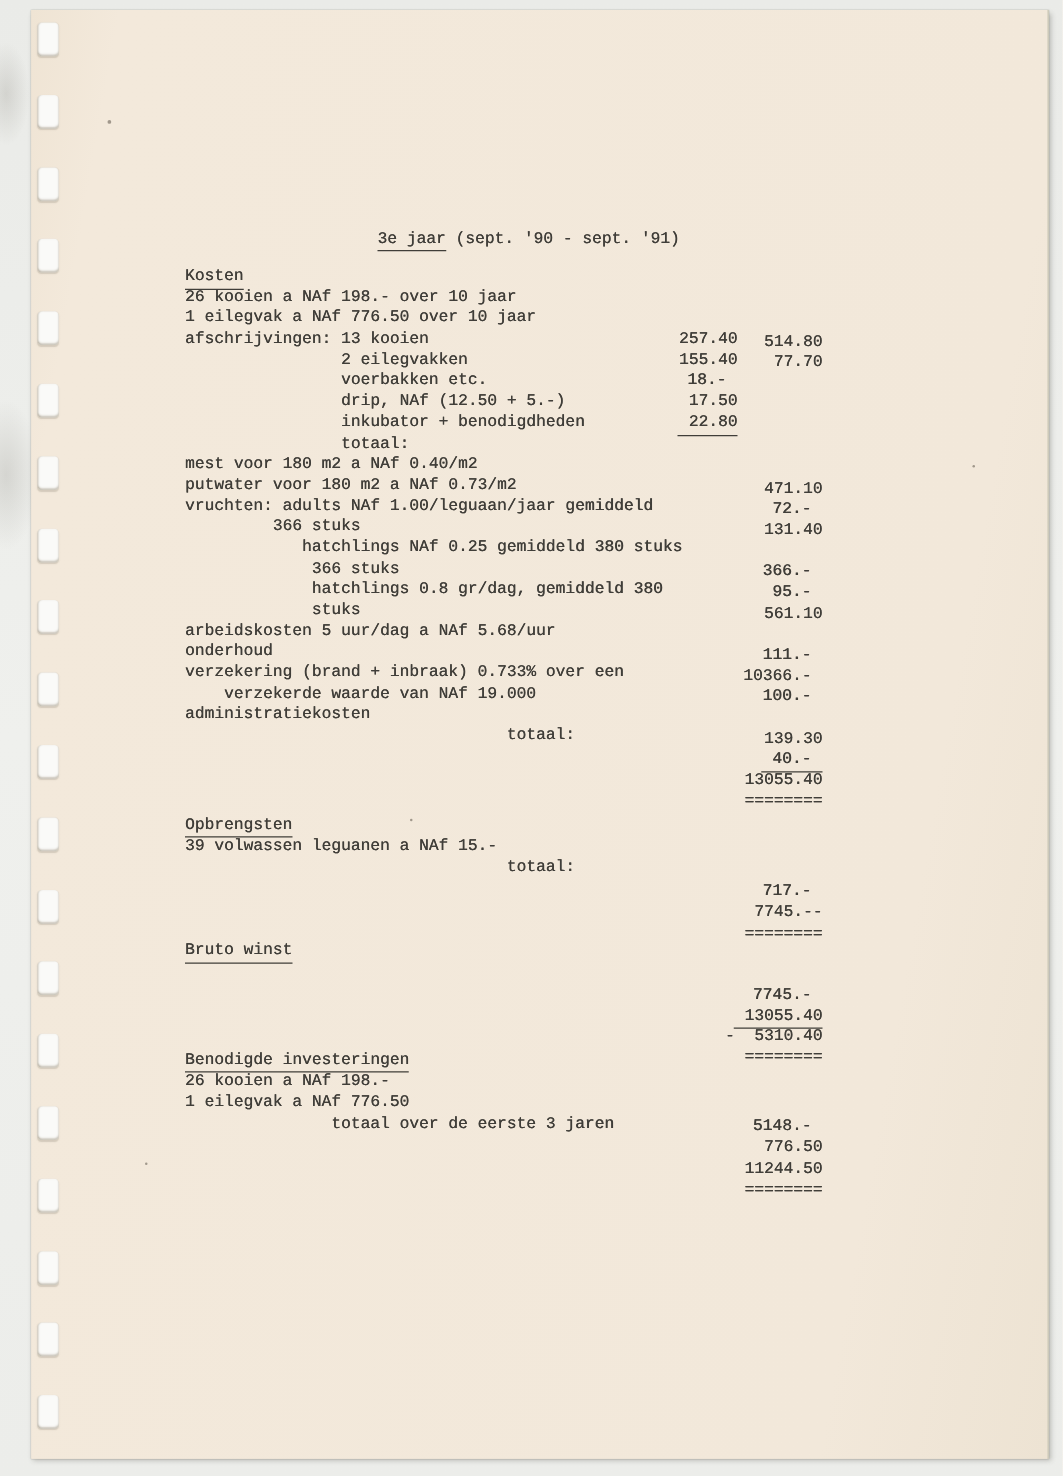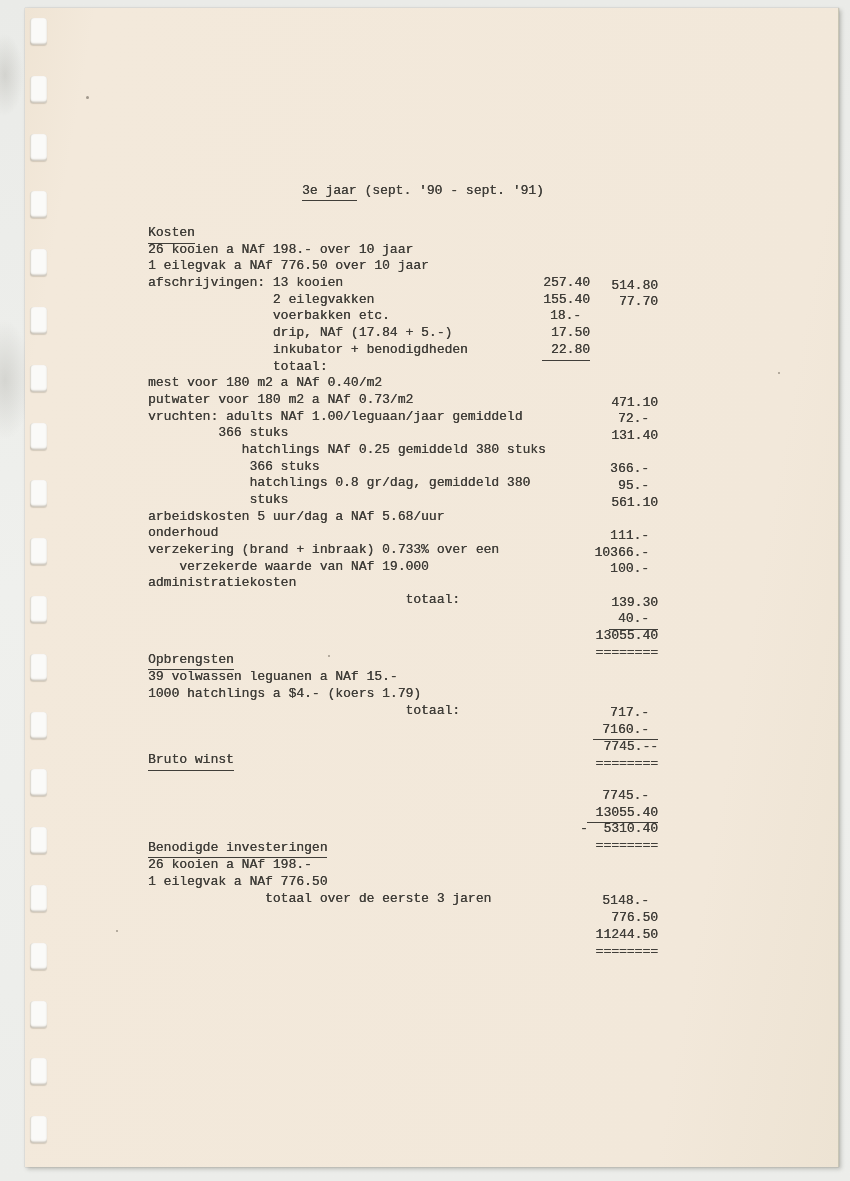--- a/index.html
+++ b/index.html
@@ -69,28 +69,28 @@
       <div class="hole" style="top: 1108.2px;"></div>
     </div>
 
   <div class="speck" style="left:61px;top:88px;"></div>
   <div class="speck" style="left:753px;top:364px;width:2px;height:2px;"></div>
   <div class="speck" style="left:303px;top:647px;width:2px;height:2px;"></div>
   <div class="speck" style="left:91px;top:922px;width:2px;height:2px;"></div>
 
   <div class="title-row"><span class="hd">3e jaar</span><span> (sept. '90 - sept. '91)</span></div>
 
-  <div class="block" style="top:217px;--lh:16.7px;">
+  <div class="block" style="top:205px;--lh:16.7px;">
       <div class="row"><span class="hd">Kosten</span></div>
       <div class="row"><span class="lt">26 kooien a NAf 198.- over 10 jaar</span><span class="c3"><span class="val">514.80</span></span></div>
       <div class="row"><span class="lt">1 eilegvak a NAf 776.50 over 10 jaar</span><span class="c3"><span class="val">77.70</span></span></div>
       <div class="row"><span class="lt">afschrijvingen: 13 kooien</span><span class="c2"><span class="val">257.40</span></span></div>
       <div class="row"><span class="lt">                2 eilegvakken</span><span class="c2"><span class="val">155.40</span></span></div>
       <div class="row"><span class="lt">                voerbakken etc.</span><span class="c2"><span class="val dash-end">18.-</span></span></div>
-      <div class="row"><span class="lt">                drip, NAf (17.84 + 5.-)</span><span class="c2"><span class="val">17.50</span></span></div>
+      <div class="row"><span class="lt">                drip, NAf (12.50 + 5.-)</span><span class="c2"><span class="val">17.50</span></span></div>
       <div class="row"><span class="lt">                inkubator + benodigdheden</span><span class="c2"><span class="uv">22.80</span></span></div>
       <div class="row"><span class="lt">                totaal:</span><span class="c3"><span class="val">471.10</span></span></div>
       <div class="row"><span class="lt">mest voor 180 m2 a NAf 0.40/m2</span><span class="c3"><span class="val dash-end">72.-</span></span></div>
       <div class="row"><span class="lt">putwater voor 180 m2 a NAf 0.73/m2</span><span class="c3"><span class="val">131.40</span></span></div>
       <div class="row"><span class="lt">vruchten: adults NAf 1.00/leguaan/jaar gemiddeld</span></div>
       <div class="row"><span class="lt">         366 stuks</span><span class="c3"><span class="val dash-end">366.-</span></span></div>
       <div class="row"><span class="lt">            hatchlings NAf 0.25 gemiddeld 380 stuks</span><span class="c3"><span class="val dash-end">95.-</span></span></div>
       <div class="row"><span class="lt">             366 stuks</span><span class="c3"><span class="val">561.10</span></span></div>
       <div class="row"><span class="lt">             hatchlings 0.8 gr/dag, gemiddeld 380</span></div>
       <div class="row"><span class="lt">             stuks</span><span class="c3"><span class="val dash-end">111.-</span></span></div>
@@ -98,21 +98,20 @@
       <div class="row"><span class="lt">onderhoud</span><span class="c3"><span class="val dash-end">100.-</span></span></div>
       <div class="row"><span class="lt">verzekering (brand + inbraak) 0.733% over een</span></div>
       <div class="row"><span class="lt">    verzekerde waarde van NAf 19.000</span><span class="c3"><span class="val">139.30</span></span></div>
       <div class="row"><span class="lt">administratiekosten</span><span class="c3"><span class="uv dash-end">40.-</span></span></div>
       <div class="row"><span class="lt">                                 totaal:</span><span class="c3"><span class="val">13055.40</span></span></div>
       <div class="row"><span class="c3"><span class="val">========</span></span></div>
     </div>
   <div class="block" style="top:643px;--lh:17px;">
       <div class="row"><span class="hd">Opbrengsten</span></div>
       <div class="row"><span class="lt">39 volwassen leguanen a NAf 15.-</span><span class="c3"><span class="val dash-end">717.-</span></span></div>
-      <div class="row"><span class="lt">1000 hatchlings a $4.- (koers 1.79)</span><span class="c3"><span class="uv dash-end">7160.-</span></span></div>
       <div class="row"><span class="lt">                                 totaal:</span><span class="c3"><span class="val">7745.--</span></span></div>
       <div class="row"><span class="c3"><span class="val">========</span></span></div>
     </div>
   <div class="block" style="top:744px;--lh:16.5px;">
       <div class="row"><span class="hd">Bruto winst</span><span class="c3"><span class="val dash-end">7745.-</span></span></div>
       <div class="row"><span class="c3"><span class="uv">13055.40</span></span></div>
       <div class="row"><span class="c3"><span class="val">-  5310.40</span></span></div>
       <div class="row"><span class="c3"><span class="val">========</span></span></div>
     </div>
   <div class="block" style="top:831px;--lh:17px;">

